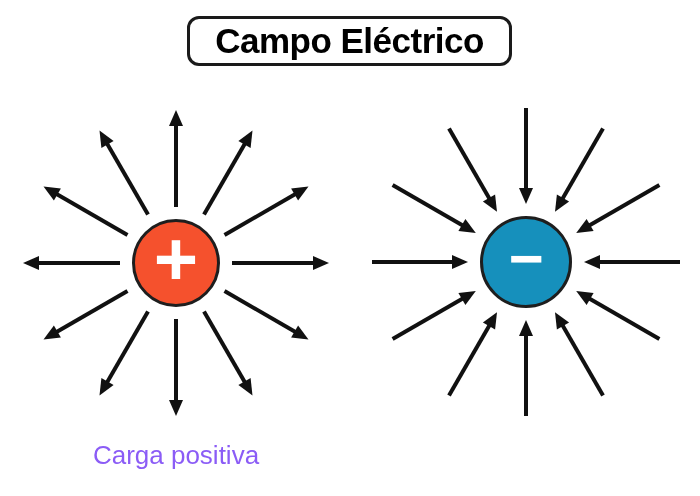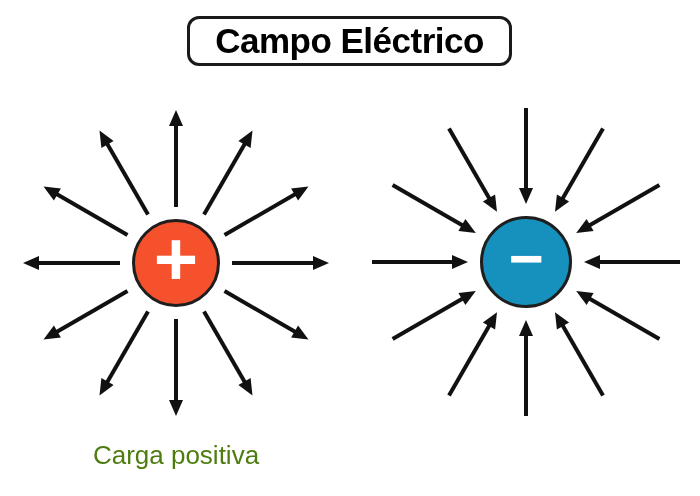--- a/index.html
+++ b/index.html
@@ -44,21 +44,21 @@
     font-weight: bold;
     line-height: 1;
   }
   #charge-positive .symbol { font-size: 76px; transform: translateY(-4px); }
   #charge-negative .symbol { font-size: 60px; transform: translateY(-3px); }
   .charge-label {
     position: absolute;
     top: 440px;
     transform: translateX(-50%);
     font-size: 26px;
-    color: #4d7c0f;
+    color: #8b5cf6;
     white-space: nowrap;
   }
 </style>
 </head>
 <body>
 
 <div class="canvas">
 
   <svg class="field-layer" id="field-svg" width="700" height="496" viewBox="0 0 700 496">
       <g>

